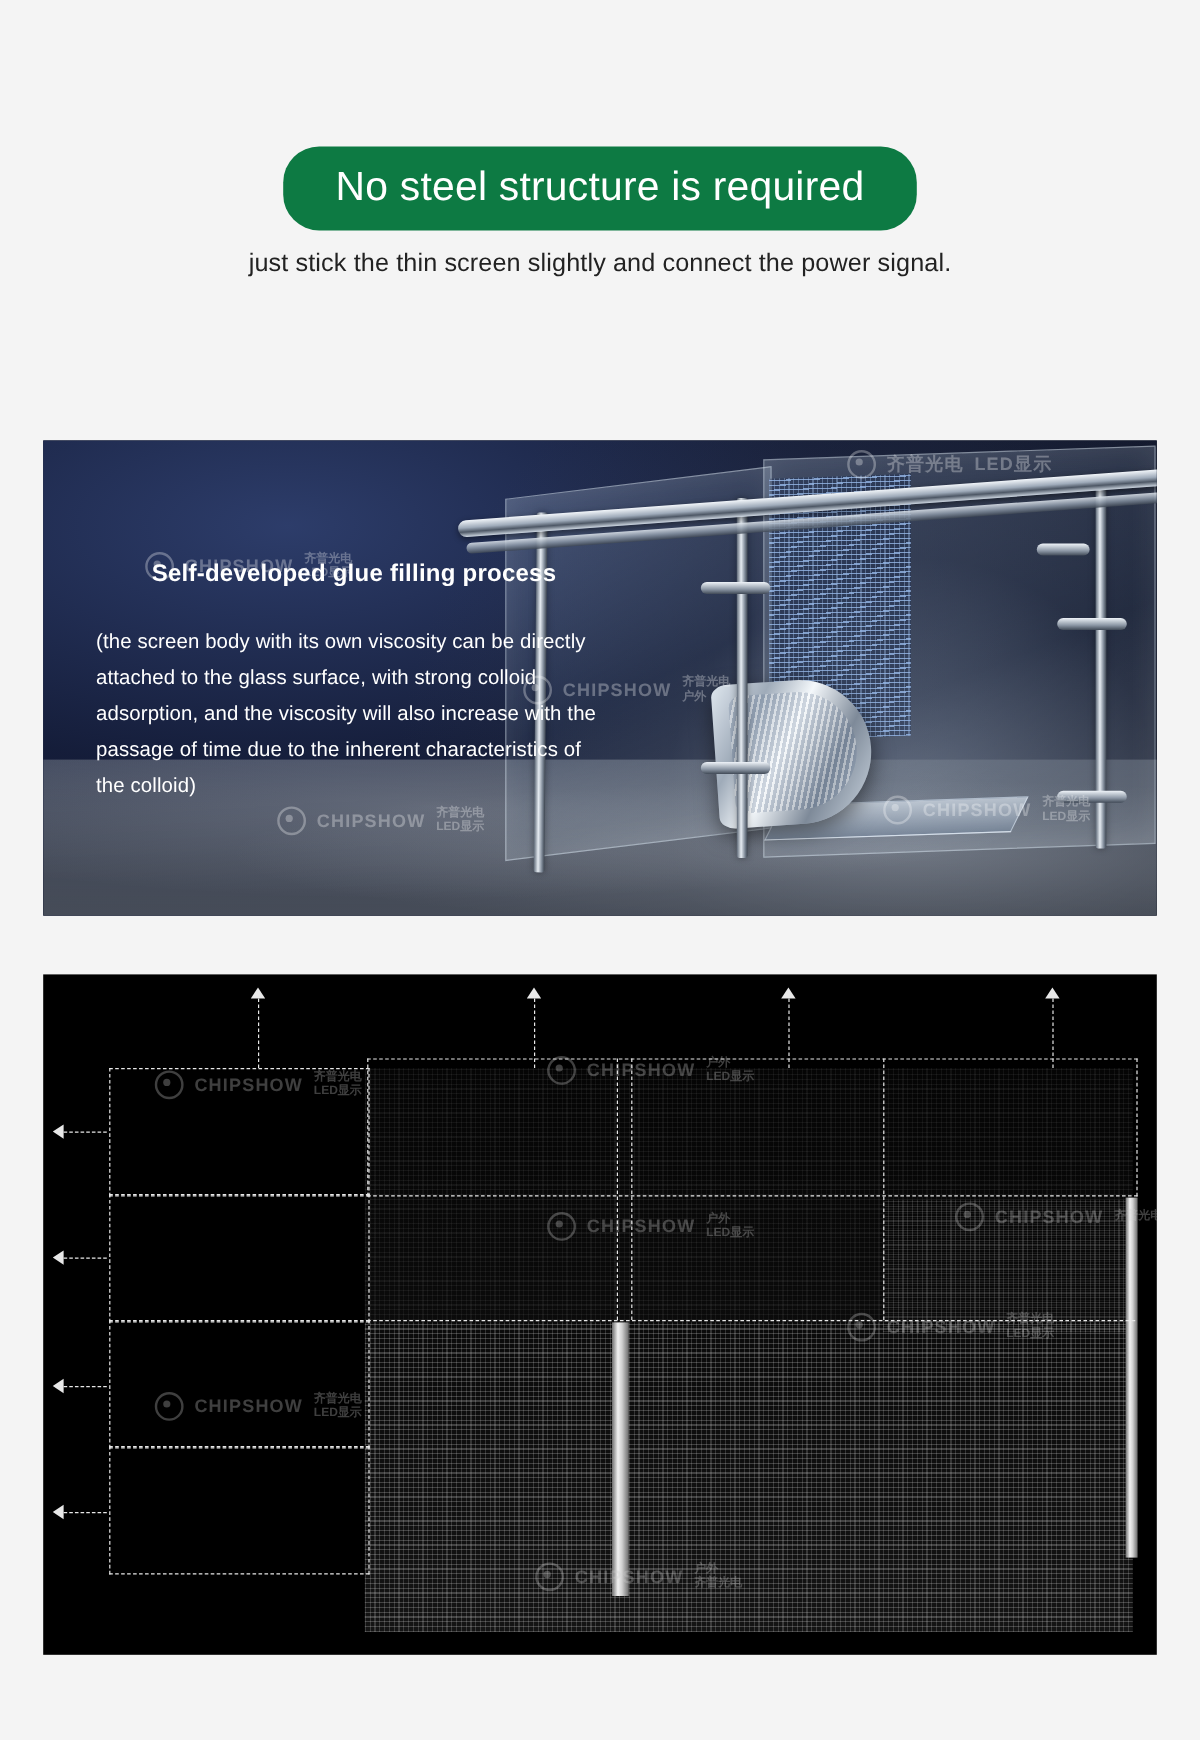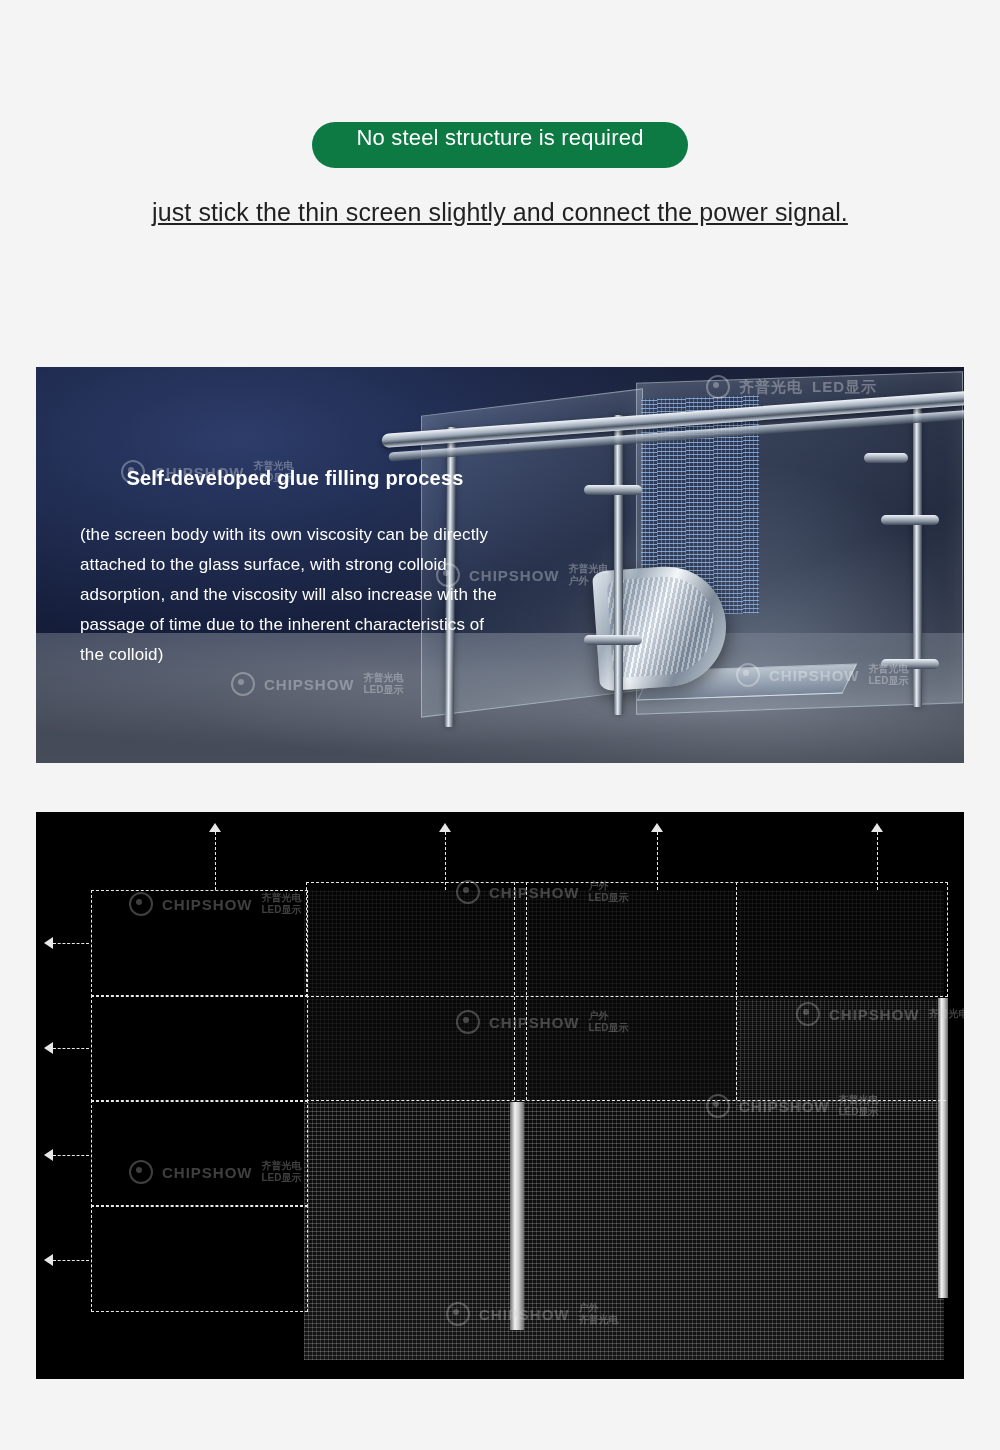--- a/index.html
+++ b/index.html
@@ -36,33 +36,32 @@
     margin: 0;
   }
   .pill-wrap {
     margin-top: 30px;
     display: flex;
     justify-content: center;
   }
   .pill {
     background: #0d7a43;
     color: #ffffff;
-    font-size: 22px;
+    font-size: 34px;
     line-height: 1;
-    padding: 5px 44px 19px 44px;
+    padding: 17px 44px 19px 44px;
     border-radius: 30px;
     display: inline-block;
     letter-spacing: 0.2px;
   }
   .subtitle {
-    margin-top: 30px;
-    font-size: 25px;
+    margin-top: 16px;
+    font-size: 21px;
     color: #222222;
     letter-spacing: 0.1px;
-    text-decoration: underline;
   }
 
   
   .hero {
     position: absolute;
     left: 36px;
     top: 367px;
     width: 928px;
     height: 396px;
     overflow: hidden;

